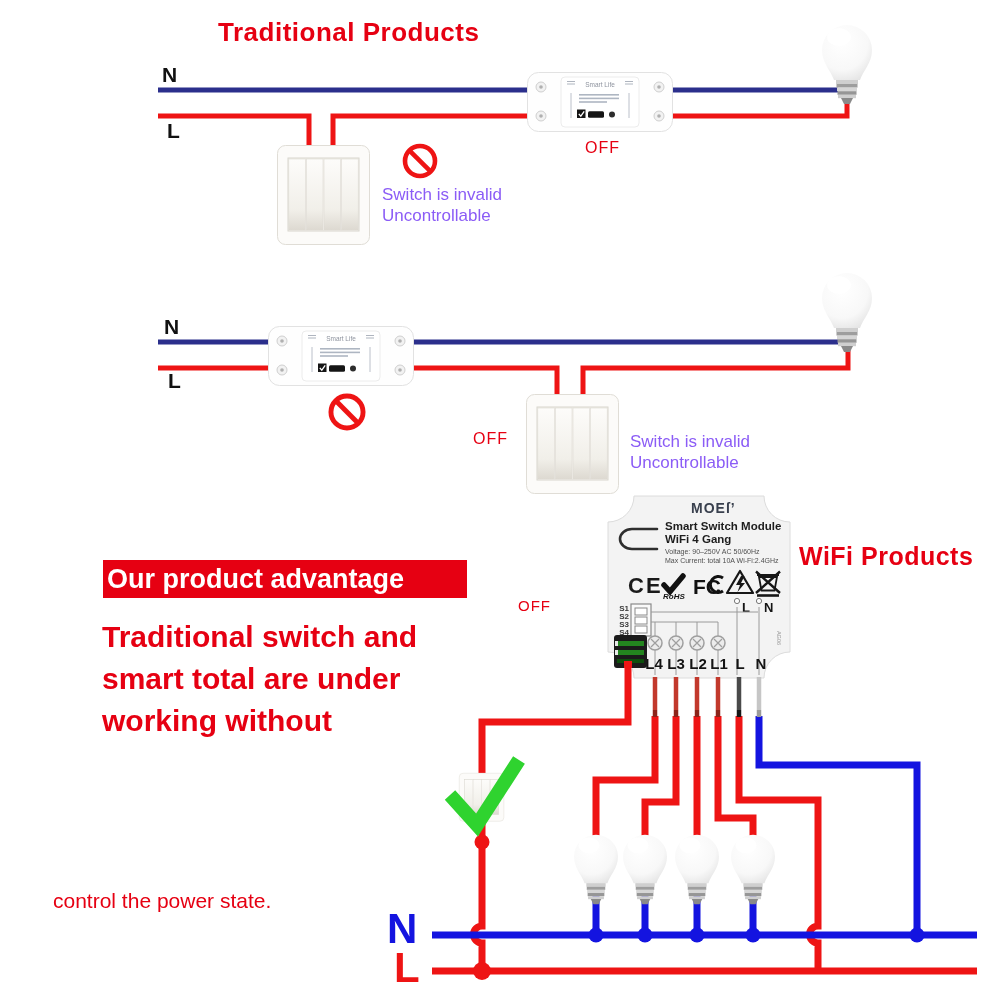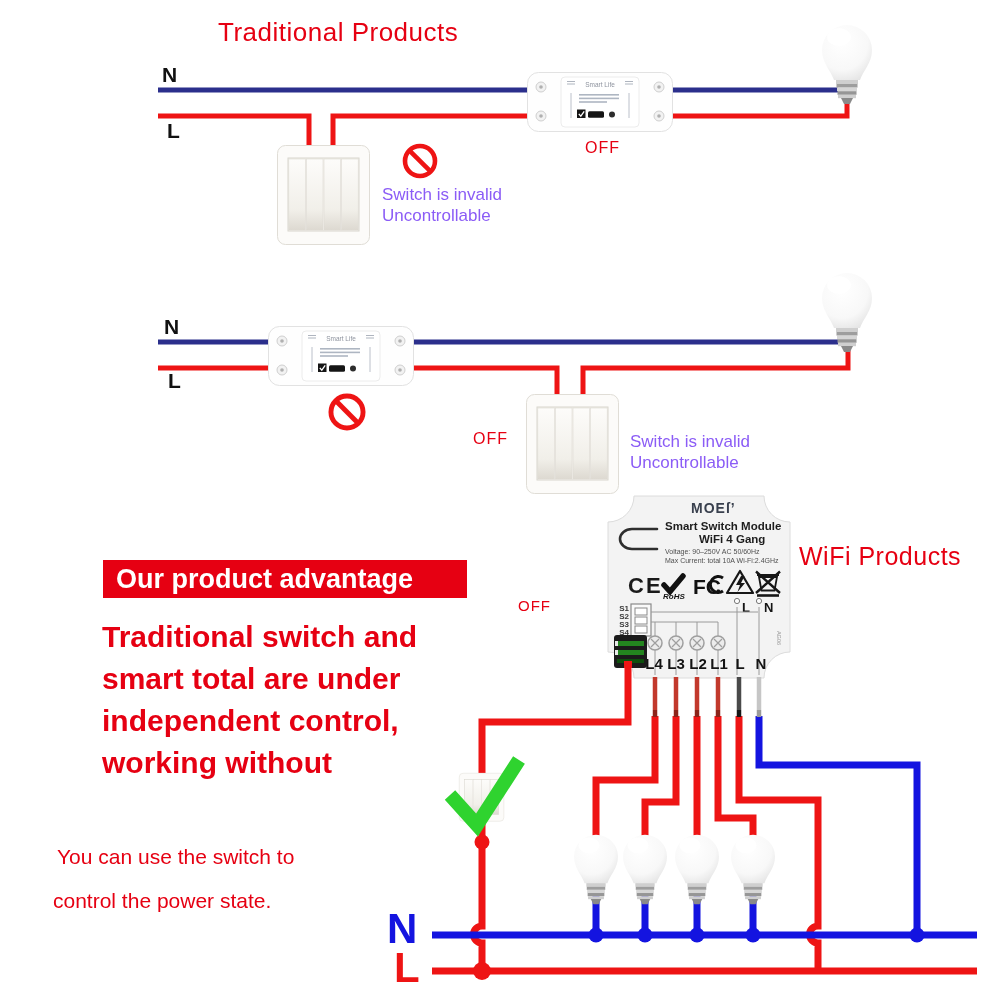--- a/index.html
+++ b/index.html
@@ -4,26 +4,26 @@
 <style>
   :root{
     --accent-red:#e60012; --wire-red:#ee1414; --wire-navy:#2b2f8c;
     --wire-blue:#1414e0; --check-green:#2fd32f;
   }
   html,body{margin:0;padding:0;background:#fff;}
   #canvas{position:relative;width:1001px;height:1001px;background:#fff;overflow:hidden;
           font-family:"Liberation Sans",sans-serif;}
   #wires{position:absolute;left:0;top:0;}
   .t{position:absolute;white-space:nowrap;}
-  .title{font-size:26px;font-weight:normal;color:var(--accent-red);letter-spacing:.5px;text-align:center;}
+  .title{font-size:26px;font-weight:bold;color:var(--accent-red);letter-spacing:.5px;text-align:center;}
   .nl{font-size:21px;font-weight:bold;color:#111;}
   .off{font-size:16px;font-weight:normal;color:var(--accent-red);letter-spacing:1px;}
   .inv{font-size:17px;color:#8b5cf6;}
   .banner{position:absolute;left:103px;top:560px;width:364px;height:38px;background:var(--accent-red);}
-  .banner div{color:#fff;font-size:27px;font-weight:bold;line-height:38px;padding-left:13px;}
+  .banner div{color:#fff;font-size:27px;font-weight:bold;line-height:38px;padding-left:4px;}
   .para{position:absolute;left:102px;top:616px;color:var(--accent-red);font-size:30px;
         font-weight:bold;line-height:42px;}
   .note{color:var(--accent-red);font-size:21px;}
   .busN{font-size:42px;font-weight:bold;color:var(--wire-blue);}
   .busL{font-size:42px;font-weight:bold;color:var(--wire-red);}
   .moes-brand{font-size:14px;font-weight:bold;letter-spacing:1px;color:#39404e;}
   .moes-b1{font-size:11.5px;font-weight:bold;color:#1d1d1d;}
   .moes-s{font-size:7px;color:#4f4f4f;}
 </style>
 </head>
@@ -257,32 +257,30 @@
 <div class="t nl" style="left:168px;top:369px;">L</div>
 <div class="t off" style="left:473px;top:430px;">OFF</div>
 <div class="t inv" style="left:630px;top:432px;">Switch is invalid</div>
 <div class="t inv" style="left:630px;top:453px;">Uncontrollable</div>
 
 <div class="t title" style="left:799px;top:542px;font-size:25px;">WiFi Products</div>
 <div class="t off" style="left:518px;top:597px;font-size:15px;">OFF</div>
 
 <div class="t moes-brand" style="left:665px;top:500px;margin-left:26px;">MOEſ’</div>
 <div class="t moes-b1" style="left:665px;top:520px;text-align:right;">Smart Switch Module</div>
-<div class="t moes-b1" style="left:665px;top:533px;margin-left:34px;">WiFi 4 Gang</div>
+<div class="t moes-b1" style="left:665px;top:533px;">WiFi 4 Gang</div>
 <div class="t moes-s" style="left:665px;top:548px;">Voltage: 90–250V AC 50/60Hz</div>
 <div class="t moes-s" style="left:665px;top:557px;">Max Current: total 10A Wi-Fi:2.4GHz</div>
 
 <div class="banner">
   <div>Our product advantage</div>
 </div>
 <div class="para">
   <div>Traditional switch and</div>
   <div>smart total are under</div>
-  <div>independent control,</div>
   <div>working without</div>
 </div>
-<div class="t note" style="left:57px;top:845px;">You can use the switch to</div>
 <div class="t note" style="left:53px;top:889px;">control the power state.</div>
 
 <div class="t busN" style="left:387px;top:905px;">N</div>
 <div class="t busL" style="left:394px;top:944px;">L</div>
 
 </div>
 
 </body></html>

